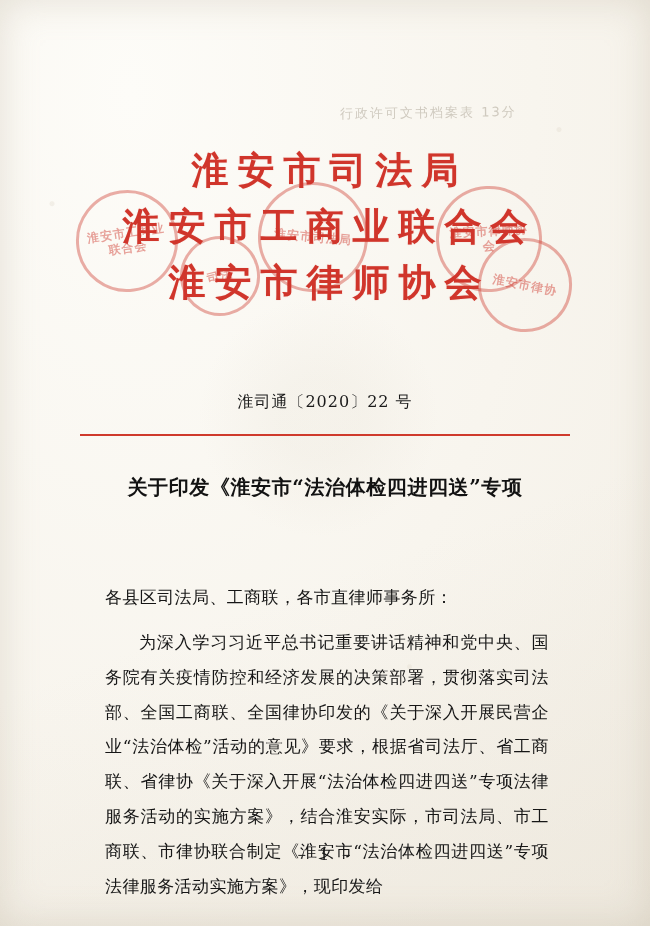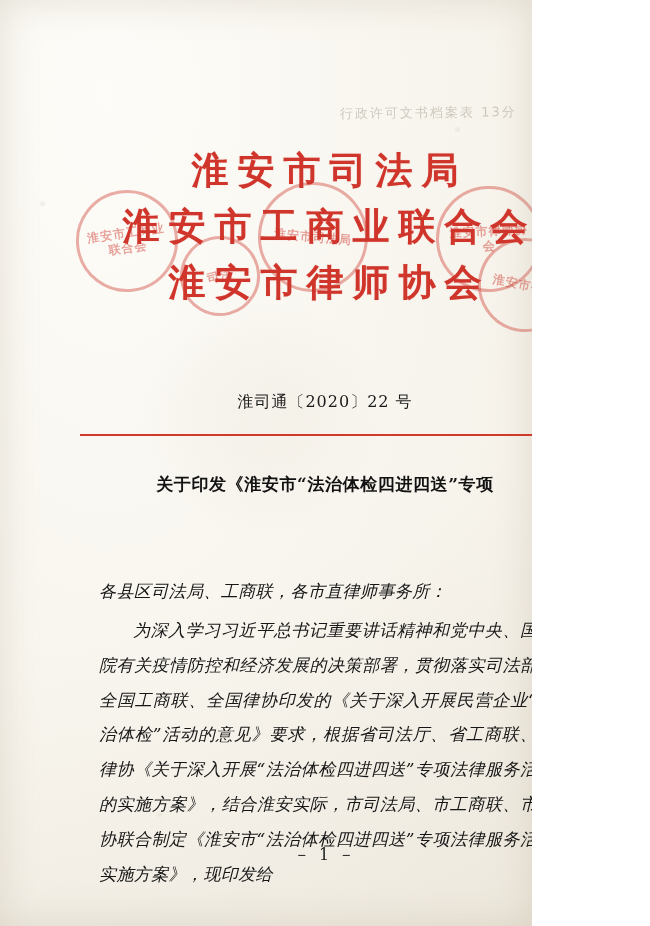--- a/index.html
+++ b/index.html
@@ -9,21 +9,21 @@
   body {
     width: 650px;
     height: 926px;
     overflow: hidden;
     background: #ffffff;
     font-family: "DejaVu Serif", "Liberation Serif", serif;
   }
 
   .page {
     position: relative;
-    width: 532px;
+    width: 650px;
     height: 926px;
     background: #fbf9f4;
     background-image:
       radial-gradient(ellipse at 20% 10%, #fdfcf8 0%, #f8f5ee 55%, #f3efe6 100%);
     overflow: hidden;
   }
 
   
   .paper-noise {
     position: absolute;
@@ -127,41 +127,41 @@
     background: #cf3a2c;
     z-index: 3;
   }
 
   .title {
     position: absolute;
     top: 470px;
     left: 95px;
     width: 460px;
     text-align: center;
-    font-size: 17px;
+    font-size: 20px;
     font-weight: bold;
     line-height: 1.75;
     color: #121212;
     letter-spacing: 0.6px;
     z-index: 3;
   }
 
   .body-text {
     position: absolute;
     top: 570px;
     left: 95px;
     width: 464px;
     font-size: 17px;
     line-height: 2.05;
     color: #161616;
     letter-spacing: 0.4px;
     text-align: justify;
     z-index: 3;
   }
-  .body-text p { margin: 4px; font-style: italic; }
+  .body-text p { margin: 10px; }
   .indent { text-indent: 2em; }
 
   .page-number {
     position: absolute;
     top: 845px;
     left: 0;
     width: 650px;
     text-align: center;
     font-size: 16px;
     color: #1a1a1a;

